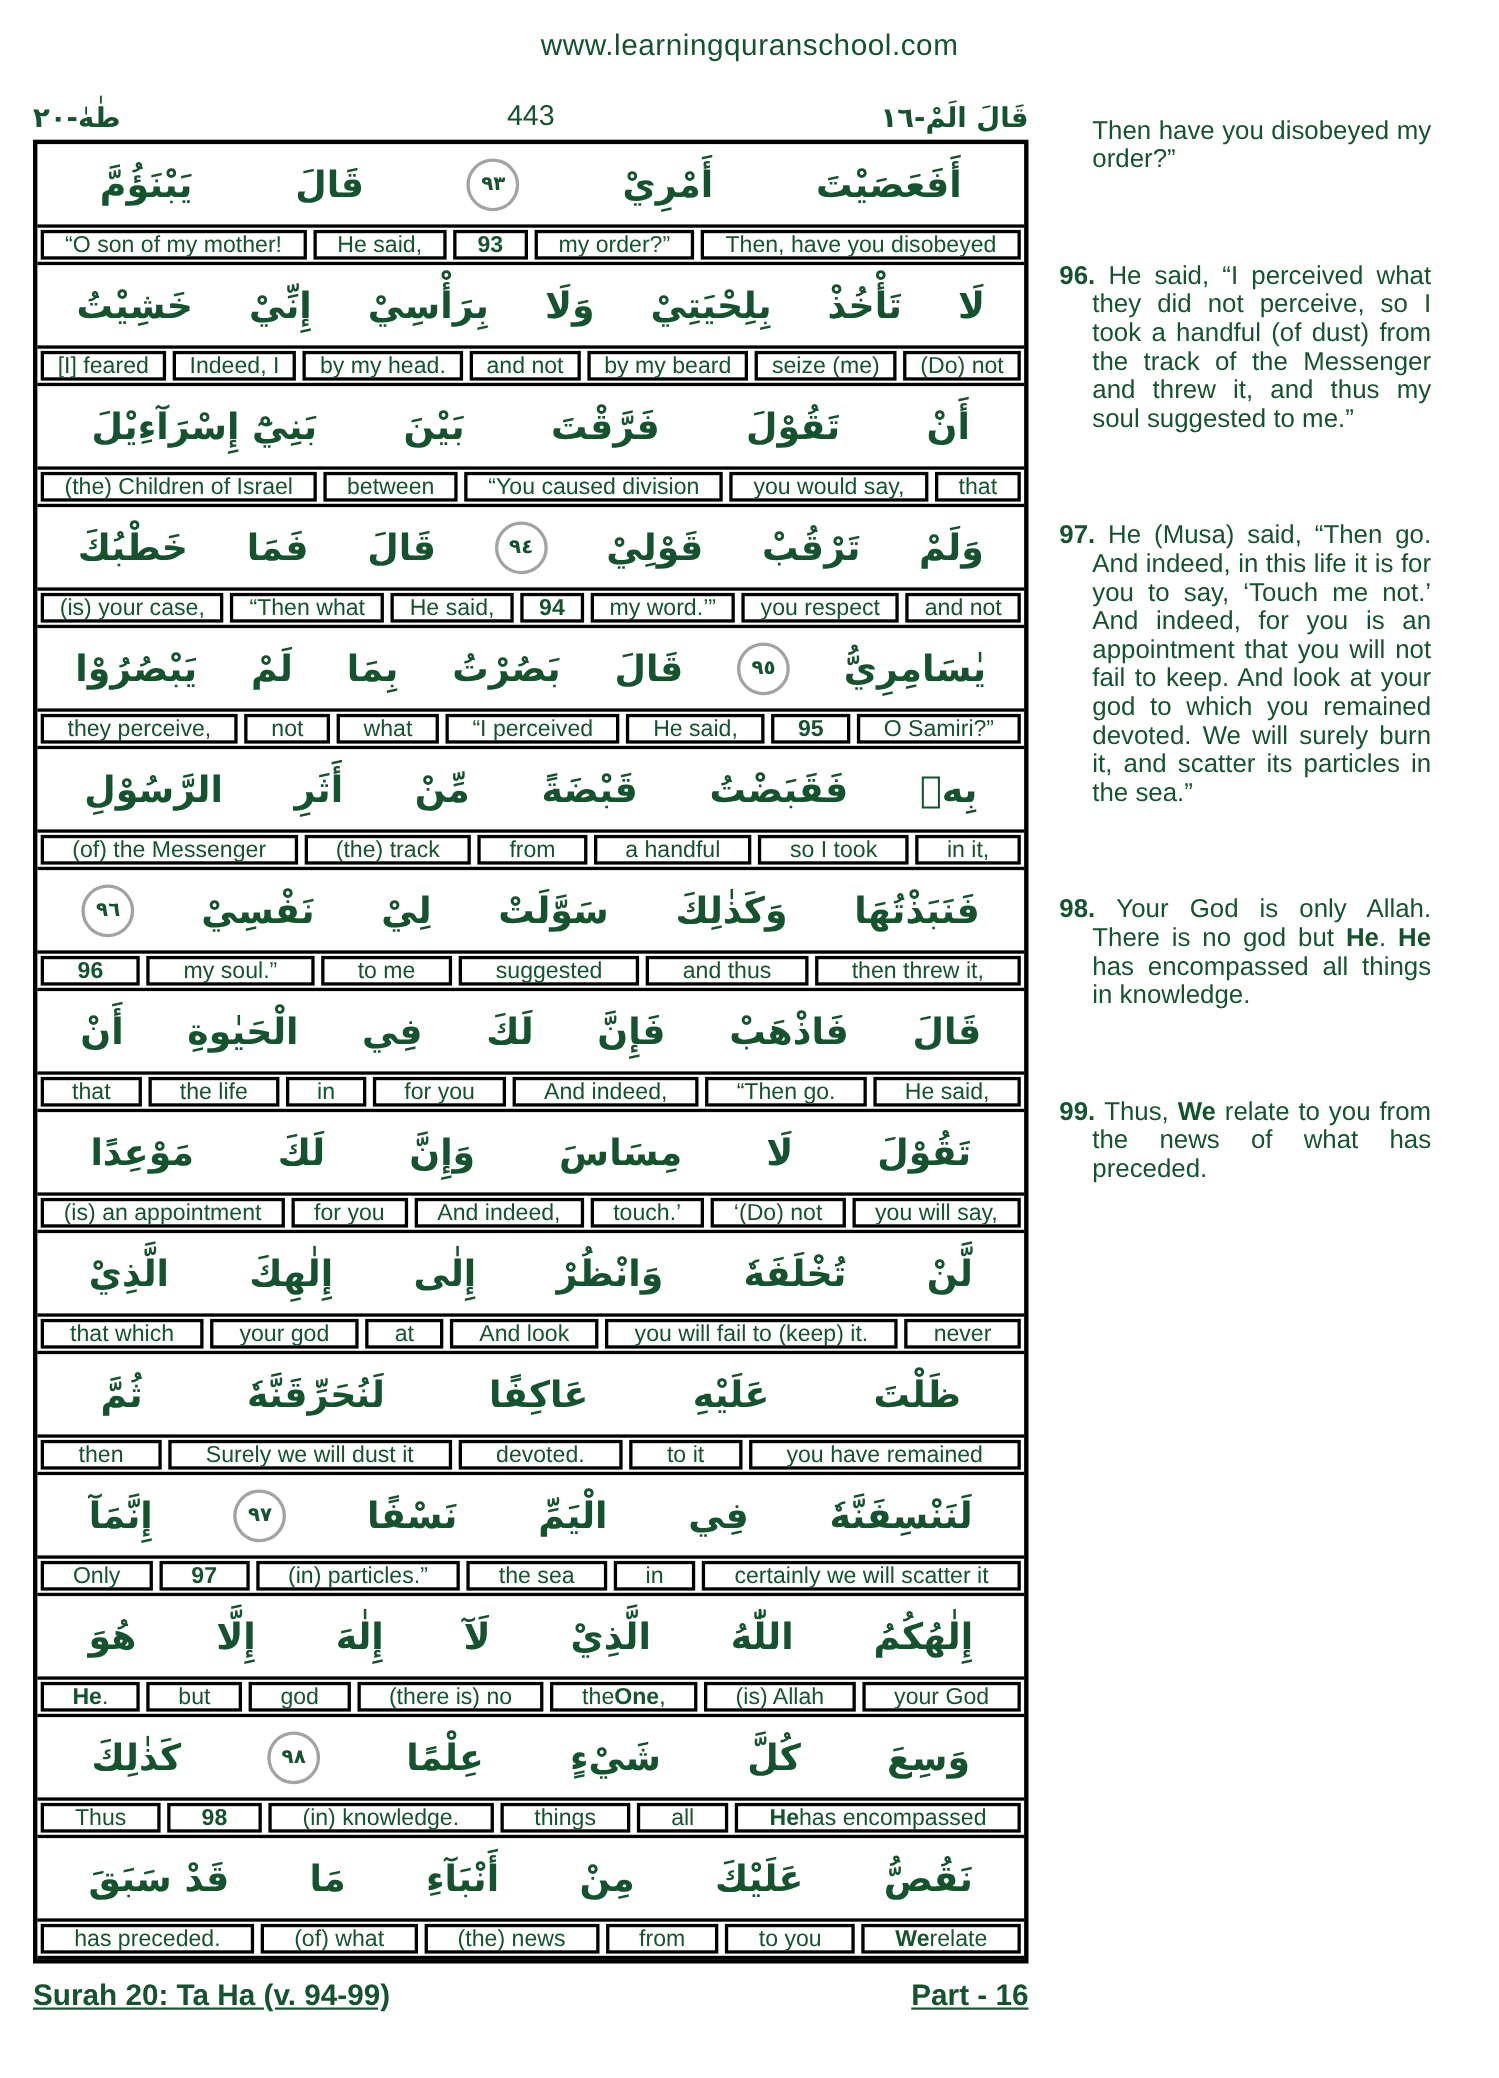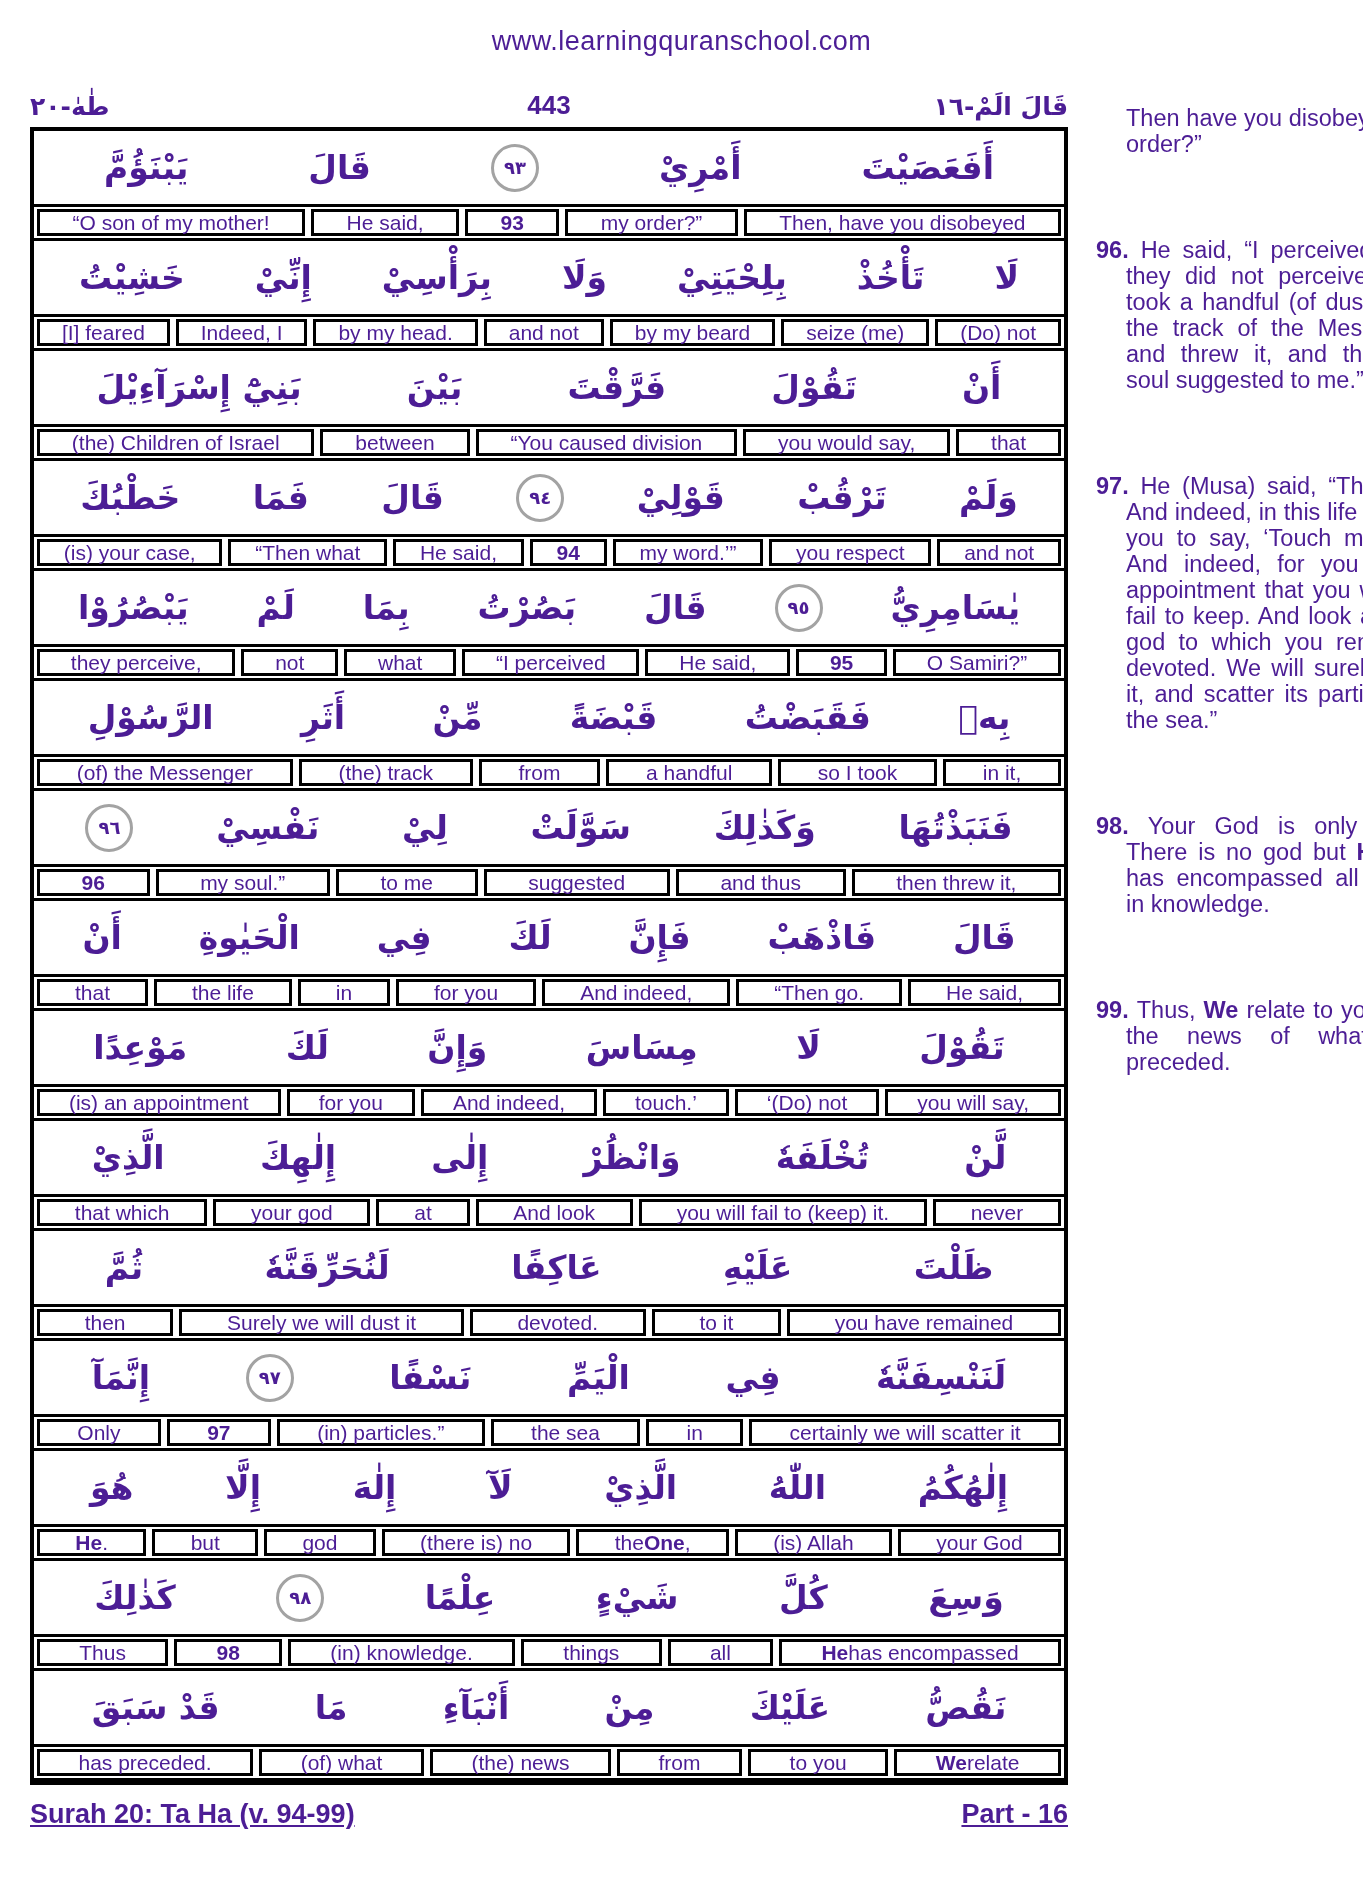--- a/index.html
+++ b/index.html
@@ -1,36 +1,36 @@
 <!DOCTYPE html>
 <html><head>
 <meta charset="utf-8">
 <style>
   html,body{margin:0;padding:0;background:#e8e8e8;}
   .page{
-    width:1363px;height:1889px;background:#ffffff;color:#4c1d95;
+    width:1363px;height:1889px;background:#ffffff;color:#14532d;
     position:relative;overflow:hidden;margin:0 auto;
     font-family:"Liberation Sans",sans-serif;
   }
   .site-url{
     text-align:center;padding-top:26px;font-size:27px;letter-spacing:.5px;
   }
   .content{display:flex;margin-top:16px;}
-  .left-col{width:1038px;margin-left:30px;flex:0 0 auto;}
+  .left-col{width:905px;margin-left:30px;flex:0 0 auto;}
   .page-head{
     display:grid;grid-template-columns:1fr auto 1fr;align-items:end;
     height:48px;margin-bottom:6px;
   }
   .head-ar{
     font-family:"DejaVu Sans",sans-serif;font-weight:bold;font-size:25px;
     direction:rtl;white-space:nowrap;
   }
   .head-left{justify-self:start;}
   .head-right{justify-self:end;}
-  .head-num{justify-self:center;font-size:26px;font-weight:bold;}
+  .head-num{justify-self:center;font-size:26px;}
   .word-table{border:4px solid #000;}
   .arabic-row{
     height:73px;display:flex;direction:rtl;justify-content:space-around;
     align-items:center;padding:0 10px;
     font-family:"DejaVu Sans",sans-serif;font-weight:bold;font-size:33px;
   }
   .ar-word{white-space:nowrap;}
   .verse-circle{
     display:inline-flex;align-items:center;justify-content:center;
     width:42px;height:42px;border:3px solid #a3a3a3;border-radius:50%;

